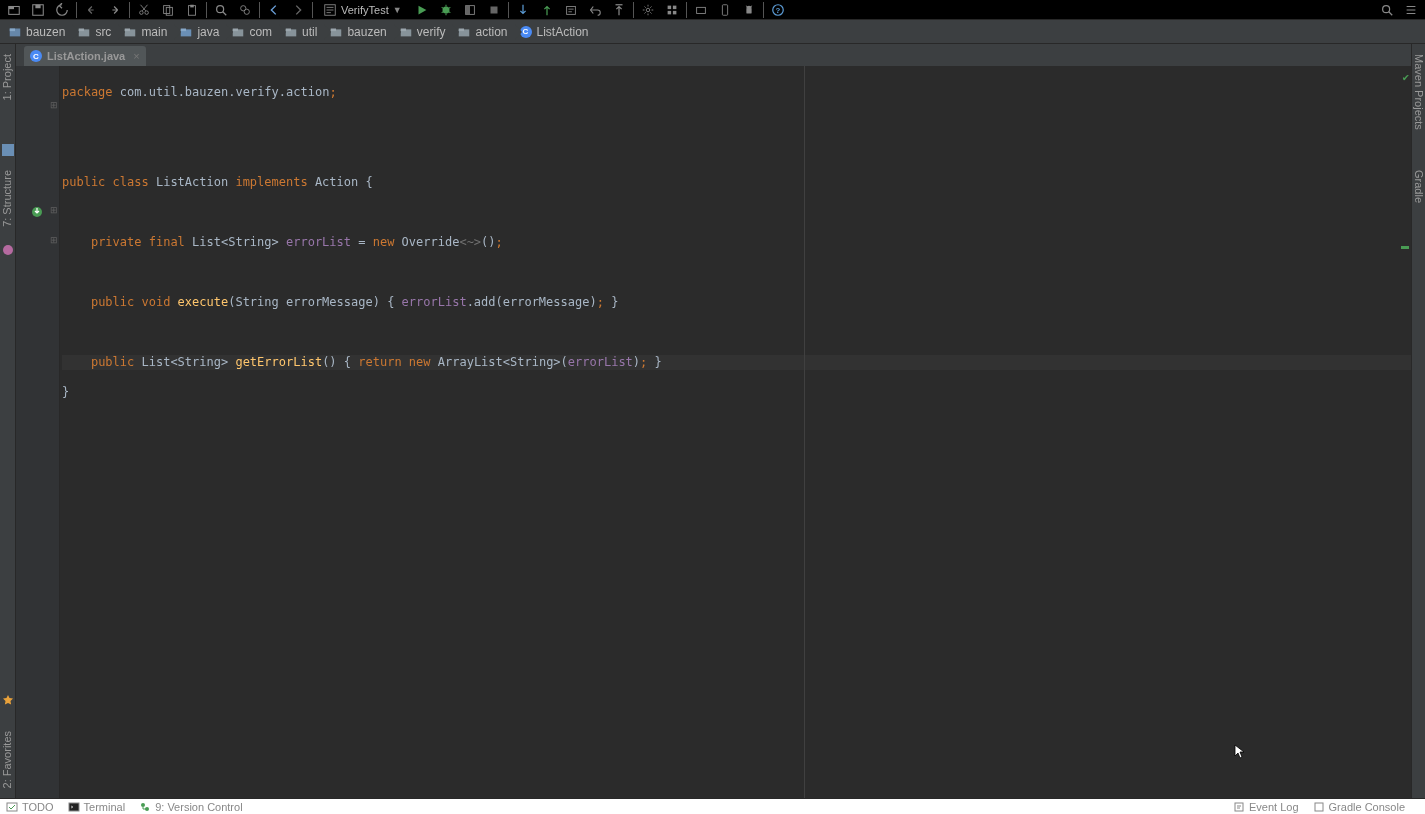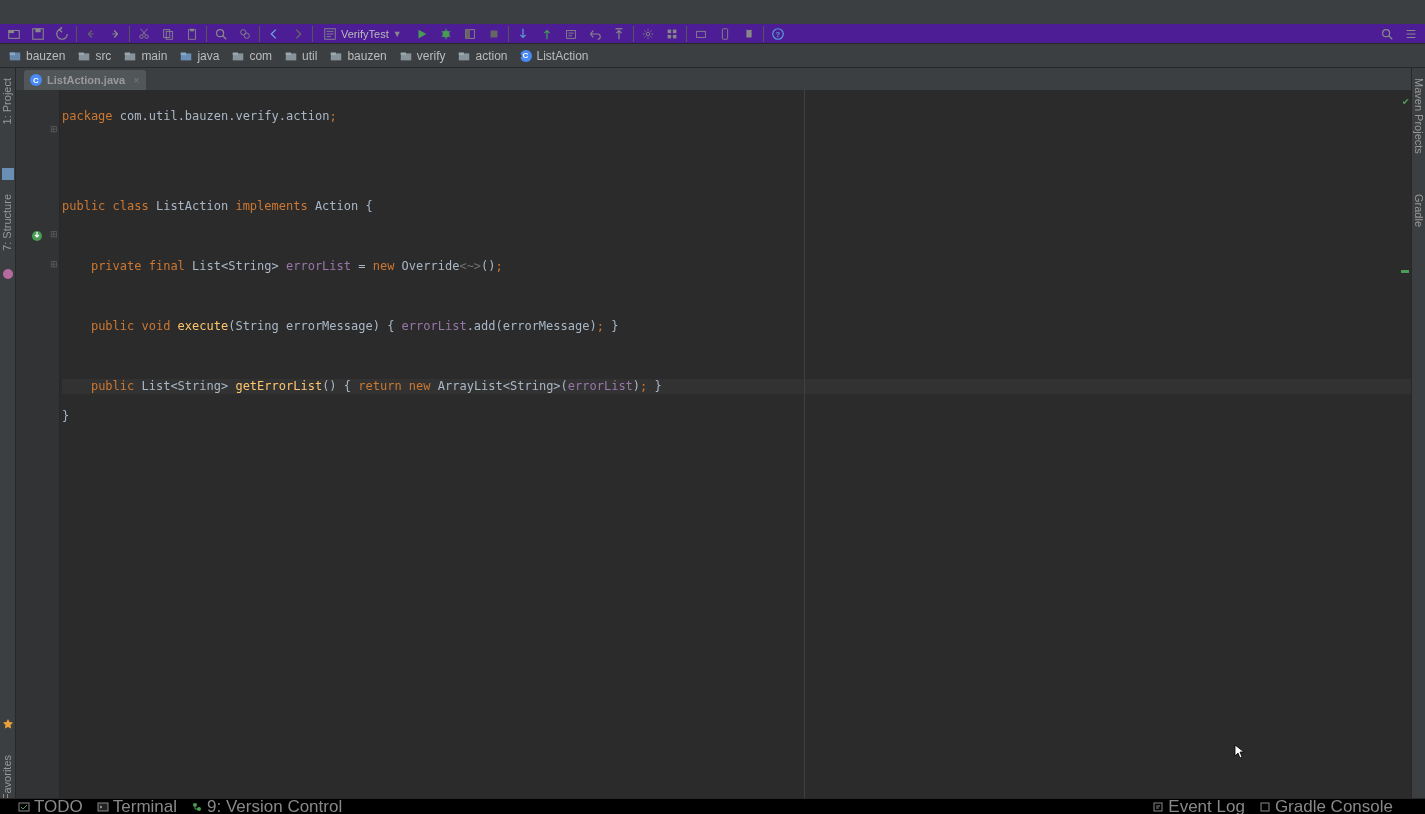--- a/index.html
+++ b/index.html
@@ -8,26 +8,25 @@
   height: 814px;
   background: #3c3f41;
   font-family: "Segoe UI", Arial, sans-serif;
   font-size: 12px;
   color: #bbbbbb;
   overflow: hidden;
   position: relative;
 }
 .toolbar {
   height: 20px;
-  background: #4c1d95;
+  background: #000000;
   display: flex;
   align-items: center;
   padding: 0 2px;
   border-bottom: 1px solid #282828;
-  margin-top: 24px;
 }
 .toolbar-icon {
   width: 24px;
   height: 18px;
   display: flex;
   align-items: center;
   justify-content: center;
   color: #888;
   cursor: pointer;
 }
@@ -251,26 +250,26 @@
   position: absolute;
   right: 2px;
   top: 180px;
   width: 8px;
   height: 3px;
   background: #499c54;
 }
 
 .status-bar {
   height: 16px;
-  background: #000000;
+  background: #ffffff;
   border-top: 1px solid #282828;
   display: flex;
   align-items: center;
-  padding: 0 18px;
-  font-size: 17px;
+  padding: 0 6px;
+  font-size: 11px;
   color: #888;
   position: absolute;
   bottom: 0;
   left: 0;
   right: 0;
 }
 .status-item {
   display: flex;
   align-items: center;
   margin-right: 14px;

